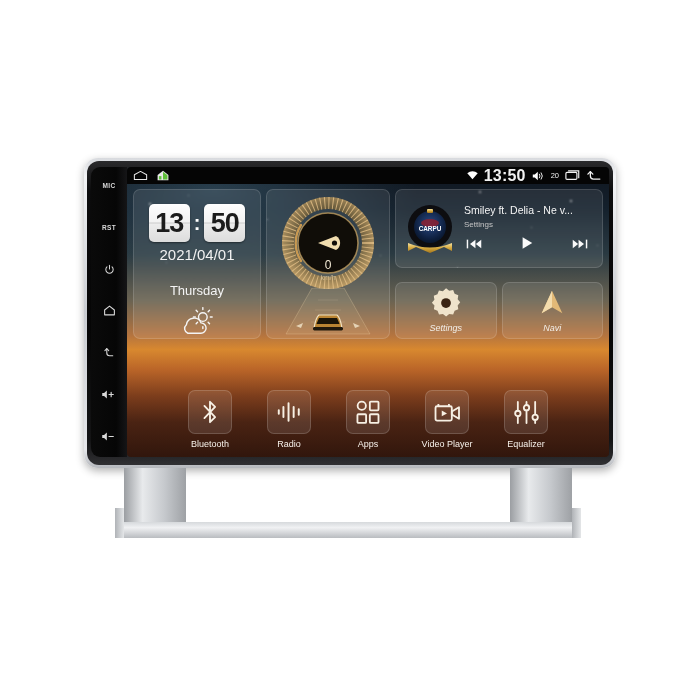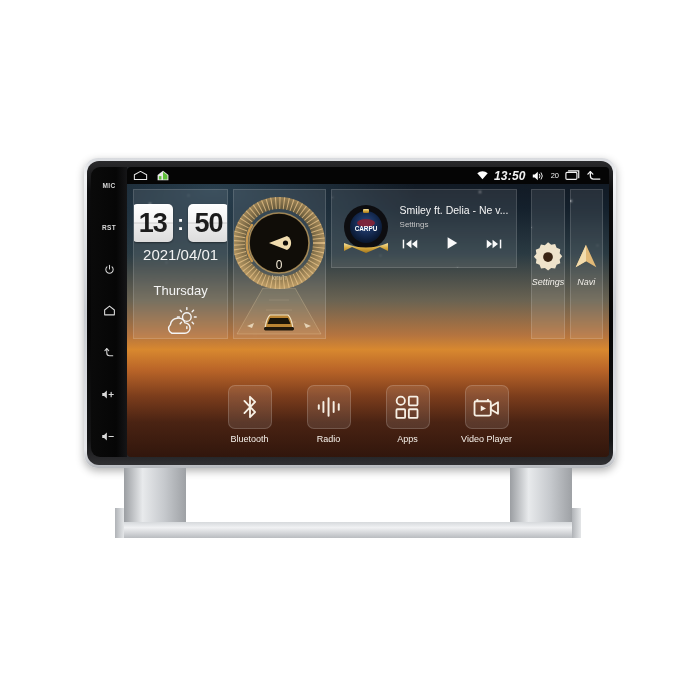--- a/index.html
+++ b/index.html
@@ -74,33 +74,33 @@
   #status-bar {
     position: relative; z-index: 5;
     height: 17px; width: 100%;
     background: #050505;
     display: flex; align-items: center;
     padding: 0 7px 0 6px;
     color: #f2f2f2;
   }
   .sb-left { display: flex; align-items: center; gap: 9px; }
   .sb-right { margin-left: auto; display: flex; align-items: center; gap: 6px; }
-  .sb-time { font-size: 12px; font-weight: bold; letter-spacing: .2px; font-style: italic; }
+  .sb-time { font-size: 16px; font-weight: bold; letter-spacing: .2px; }
   .sb-vol-num { font-size: 7.5px; }
   .sb-icon { display: flex; align-items: center; }
 
   
   #home {
     position: absolute; inset: 17px 0 0 0;
     padding: 5px 6px 0 6px;
   }
   #widget-row { display: flex; gap: 5px; height: 150px; }
 
   .card {
-    border-radius: 0;
+    border-radius: 7px;
     background: rgba(255,255,255,.09);
     border: 1px solid rgba(255,255,255,.14);
     position: relative; overflow: hidden;
     backdrop-filter: blur(1px);
   }
 
   
   #clock-widget { width: 128px; display: flex; flex-direction: column; align-items: center; padding-top: 14px; }
   .flip-clock { display: flex; align-items: center; gap: 3px; }
   .flip-digit {
@@ -115,40 +115,40 @@
   }
   .flip-colon { color: #fff; font-size: 20px; font-weight: bold; margin: 0 1px; }
   #clock-date { color: #f2f2f2; font-size: 15px; margin-top: 4px; }
   #clock-day  { color: #f4f4f4; font-size: 13px; margin-top: 20px; }
   #weather-icon { margin-top: 9px; }
 
   
   #speed-widget { width: 124px; display: flex; flex-direction: column; align-items: center; padding-top: 5px; }
 
   
-  #right-col { flex: 1; display: flex; flex-direction: row; gap: 14px; justify-content: space-between; }
+  #right-col { flex: 1; display: flex; flex-direction: column; gap: 14px; justify-content: space-between; }
   #music-widget { height: 79px; display: flex; align-items: center; padding: 0 8px; gap: 8px; }
   #album-art { width: 52px; height: 52px; flex: 0 0 52px; position: relative; }
   #music-meta { flex: 1; min-width: 0; }
   #track-title { color: #f5f5f5; font-size: 10.5px; white-space: nowrap; overflow: hidden; text-overflow: ellipsis; }
   #track-artist { color: #c5c5c5; font-size: 8px; margin-top: 4px; }
   #transport { display: flex; align-items: center; justify-content: space-between; margin-top: 7px; padding: 0 6px 0 2px; }
   .tbtn { cursor: pointer; }
 
   #shortcut-row { flex: 1; display: flex; gap: 5px; }
   .shortcut { flex: 1; display: flex; flex-direction: column; align-items: center; justify-content: center; gap: 5px; }
   .shortcut-label { color: #f2efe9; font-size: 9px; font-style: italic; }
 
   
   #dock {
     position: absolute; left: 0; right: 0; bottom: 0;
     height: 78px;
-    display: flex; align-items: flex-start; justify-content: center;
+    display: flex; align-items: flex-end; justify-content: center;
     gap: 24px;
-    padding: 6px 14px 0 14px;
+    padding: 6px 14px 8px 14px;
   }
   .dock-item { width: 55px; display: flex; flex-direction: column; align-items: center; gap: 5px; }
   .dock-tile {
     width: 44px; height: 44px; border-radius: 7px;
     background: rgba(255,255,255,.10);
     border: 1px solid rgba(255,255,255,.16);
     display: flex; align-items: center; justify-content: center;
   }
   .dock-label { color: #f6f1ea; font-size: 9px; white-space: nowrap; }
   
@@ -465,20 +465,31 @@
               <svg width="27" height="23" viewBox="0 0 28 24" fill="none" stroke="#f7f0e4" stroke-width="1.9" stroke-linejoin="round">
                 <rect x="1.5" y="5.5" width="17" height="15" rx="1.6"></rect>
                 <path d="M18.5 11 L26 6.5 v12 L18.5 14 Z"></path>
                 <path d="M4.5 5.5 v-2.5 M15.5 5.5 v-2.5"></path>
                 <path d="M8 10 L13.5 13 L8 16 Z" fill="#f7f0e4" stroke="none"></path>
               </svg>
             </div>
             <div class="dock-label">Video Player</div>
           </div>
 
+          <div class="dock-item">
+            <div class="dock-tile">
+              <svg width="25" height="25" viewBox="0 0 26 26" fill="none" stroke="#f7f0e4" stroke-width="1.9" stroke-linecap="round">
+                <path d="M4 2 v9 M4 17 v7 M13 2 v3 M13 11 v13 M22 2 v13 M22 21 v3"></path>
+                <circle cx="4" cy="14" r="2.8"></circle>
+                  <circle cx="13" cy="8" r="2.8"></circle>
+                  <circle cx="22" cy="18" r="2.8"></circle>
+              </svg>
+            </div>
+            <div class="dock-label">Equalizer</div>
+          </div>
         </div>
       </div>
     </div>
   </div>
 </div>
 
 <div id="bracket">
   <div class="bracket-leg" id="bracket-leg-left"></div>
   <div class="bracket-leg" id="bracket-leg-right"></div>
   <div id="bracket-tab-left"></div>

